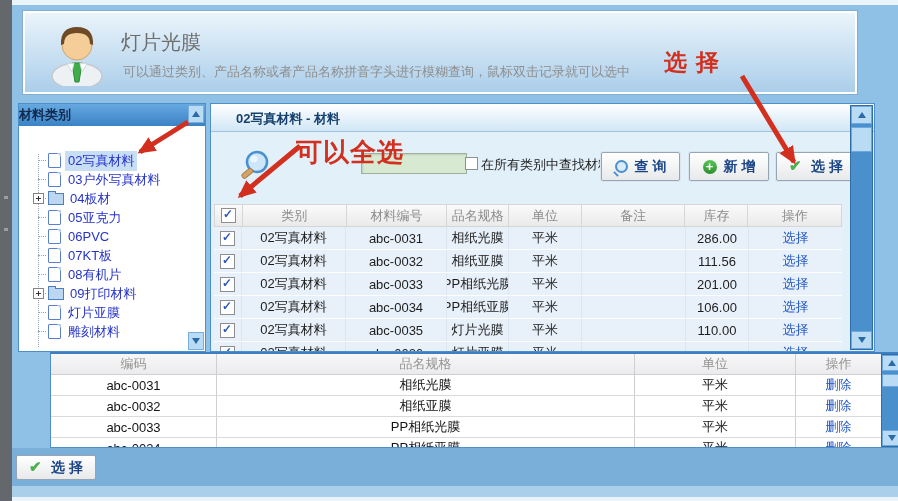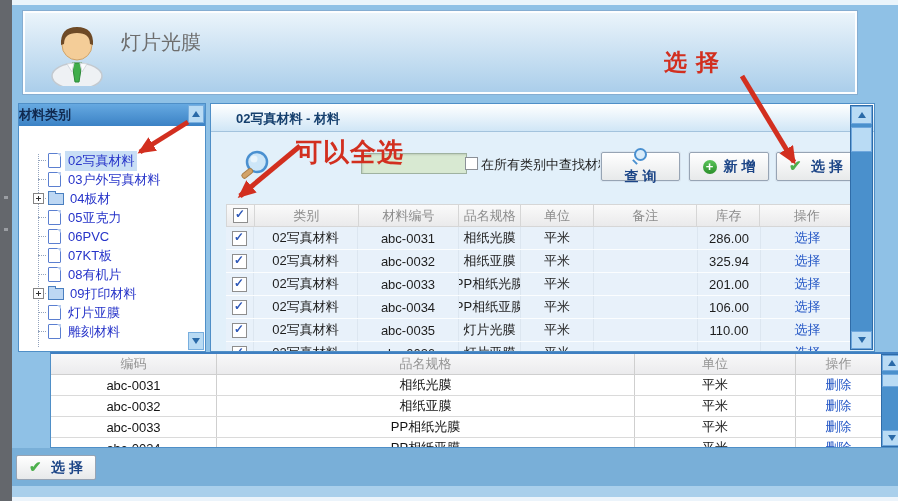--- a/index.html
+++ b/index.html
@@ -62,36 +62,36 @@
   .panel-title{padding:6px 0 0 25px;font-size:13px;font-weight:bold;color:#16406e;}
   .big-magnifier{position:absolute;left:26px;top:44px;}
   .search-input{position:absolute;left:150px;top:49px;width:96px;height:19px;background:#d8e9d2;
     border:1px solid #9fb2a0;box-shadow:inset 1px 1px 2px rgba(0,0,0,.12);font-size:13px;padding:0 4px;}
   .scope-cb{position:absolute;left:254px;top:53px;width:11px;height:11px;background:#fff;border:1px solid #8b9097;}
   .scope-label{position:absolute;left:270px;top:52px;font-size:13px;color:#222;}
   .tb-btn{position:absolute;top:48px;height:27px;background:linear-gradient(#ffffff,#e7e9ea);
     border:1px solid #97a4b4;box-shadow:0 0 0 1px #d9e5f0;border-radius:2px;
     display:flex;align-items:center;justify-content:center;gap:7px;
     font-size:14px;font-weight:bold;color:#1c4587;cursor:pointer;}
-  .btn-query{left:390px;width:77px;flex-direction:column;}
+  .btn-query{left:390px;width:77px;}
   .btn-add{left:478px;width:78px;}
   .btn-select{left:565px;width:78px;}
   .icon-magnifier-sm{width:9px;height:9px;border:2px solid #4a90d0;border-radius:50%;
     background:#d9ecfa;position:relative;flex:none;}
   .icon-magnifier-sm::after{content:"";position:absolute;left:-4px;bottom:-4px;width:6px;height:2px;
     background:#4a90d0;transform:rotate(45deg);}
   .icon-plus{width:14px;height:14px;border-radius:50%;background:linear-gradient(#5cc55c,#2a8f2a);
     position:relative;flex:none;}
   .icon-plus::before{content:"+";position:absolute;left:0;top:0;width:14px;height:14px;line-height:13px;
     text-align:center;color:#fff;font-size:13px;font-weight:bold;}
   .icon-check{position:relative;width:15px;height:15px;flex:none;}
   .icon-check::before{content:"\2714";position:absolute;left:0;top:-2px;font-size:15px;color:#4db04d;}
 
   
-  .mtable{position:absolute;left:15px;top:100px;width:628px;}
+  .mtable{position:absolute;left:3px;top:100px;width:628px;}
   .mrow{display:flex;height:22px;background:#e8f1fa;border-bottom:1px solid #fbfdfe;}
   .mrow.mhead{height:23px;background:linear-gradient(#fafafa,#eaeaeb);border:1px solid #d6d6d6;
     box-sizing:border-box;}
   .mc{box-sizing:border-box;height:100%;display:flex;align-items:center;justify-content:center;
     font-size:13px;color:#1d1d1d;border-right:1px solid #dce6f0;overflow:hidden;white-space:nowrap;}
   .mhead .mc{color:#8c8c8c;border-right:1px solid #d6d6d6;}
   .mc:last-child{border-right:none;}
   .w-cb{width:28px;}.w-cat{width:104px;}.w-code{width:101px;}.w-name{width:62px;}
   .w-unit{width:73px;}.w-note{width:104px;}.w-stock{width:63px;}.w-op{width:93px;}
   .cb{width:13px;height:13px;background:#fff;border:1px solid #8e8e8e;position:relative;flex:none;}
@@ -148,20 +148,21 @@
       <svg width="64" height="66" viewBox="0 0 64 66">
         <ellipse cx="32" cy="56" rx="25" ry="13" fill="#eef1f4" stroke="#c3c9cf" stroke-width="1.5"></ellipse>
         <path d="M27,43 L37,43 L34,62 L30,62 Z" fill="#3fae4a" stroke="#2d8a38"></path>
         <path d="M22,44 L29,43 L27,52 Z" fill="#fbfcfd" stroke="#d4d9de"></path>
         <path d="M42,44 L35,43 L37,52 Z" fill="#fbfcfd" stroke="#d4d9de"></path>
         <circle cx="32" cy="25" r="15" fill="#f4cd98" stroke="#cfa369"></circle>
         <path d="M16,25 Q15,7 32,7 Q49,7 48,25 L45,24 Q45,13 32,13 Q19,13 19,24 Z" fill="#6e4a26"></path>
       </svg>
     </div>
     <div class="header-title">灯片光膜</div>
+    <div class="header-sub">可以通过类别、产品名称或者产品名称拼音字头进行模糊查询，鼠标双击记录就可以选中</div>
   </div>
 
   <div class="sidebar">
     <div class="sidebar-header">材料类别</div>
     <div class="sb-btn sb-up">
         <span class="tri-up"></span>
       </div>
     <div class="sb-btn sb-down">
         <span class="tri-down"></span>
       </div>
@@ -288,21 +289,21 @@
         </div>
         <div class="mrow">
           <div class="mc w-cb">
             <span class="cb checked"></span>
           </div>
           <div class="mc w-cat">02写真材料</div>
           <div class="mc w-code">abc-0032</div>
           <div class="mc w-name">相纸亚膜</div>
           <div class="mc w-unit">平米</div>
           <div class="mc w-note"></div>
-          <div class="mc w-stock">325.94</div>
+          <div class="mc w-stock">111.56</div>
           <div class="mc w-op">
             <span class="link">选择</span>
           </div>
         </div>
         <div class="mrow">
           <div class="mc w-cb">
             <span class="cb checked"></span>
           </div>
           <div class="mc w-cat">02写真材料</div>
           <div class="mc w-code">abc-0033</div>

